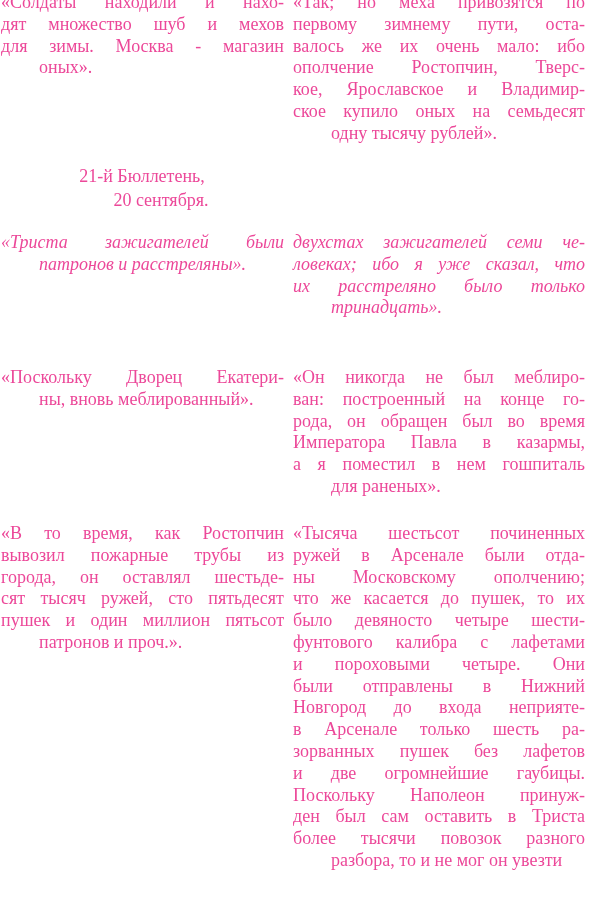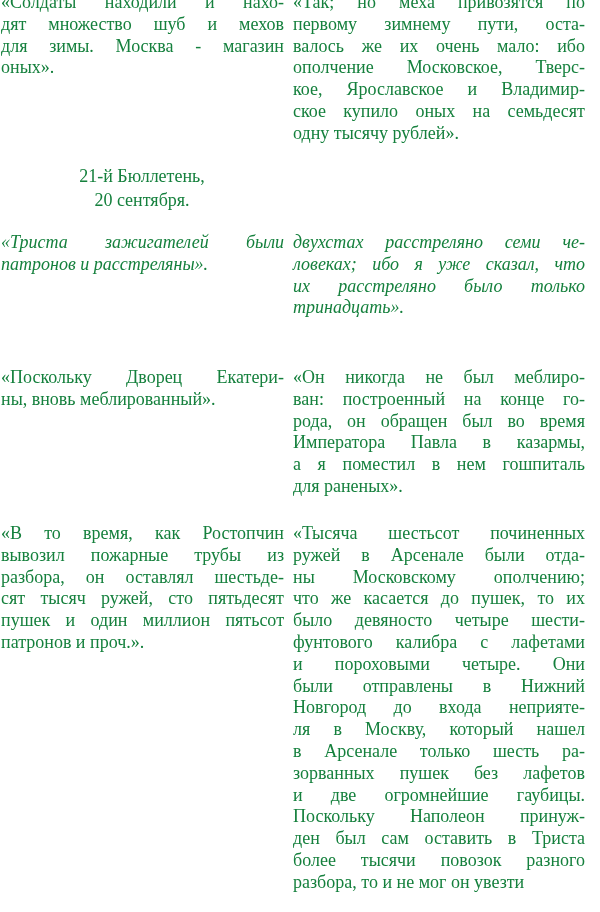--- a/index.html
+++ b/index.html
@@ -9,35 +9,36 @@
   }
   .page {
     position: relative;
     width: 600px;
     height: 912px;
     background: #ffffff;
     overflow: hidden;
     font-family: "Liberation Serif", "DejaVu Serif", serif;
     font-size: 18px;
     line-height: 21.8px;
-    color: #15803d;
+    color: #ec4899;
   }
   .block {
     position: absolute;
   }
   .col-left  { left: 1px;   width: 283px; }
   .col-right { left: 293px; width: 292px; }
 
   .line {
     text-align: justify;
     text-align-last: justify;
     white-space: normal;
   }
   .line.last {
     text-align-last: left;
+    padding-left: 38px;
   }
 
   .heading {
     left: 0;
     width: 284px;
     top: 164px;
     line-height: 24px;
     text-align: center;
   }
   .heading .line,
@@ -65,33 +66,33 @@
 
   <div class="block heading">
       <div class="line">21-й Бюллетень,</div>
       <div class="line last">20 сентября.</div>
     </div>
 
   <div class="block col-right row1">
       <div class="line">«Так; но меха привозятся по</div>
       <div class="line">первому зимнему пути, оста-</div>
       <div class="line">валось же их очень мало: ибо</div>
-      <div class="line">ополчение Московское, Тверс-</div>
+      <div class="line">ополчение Ростопчин, Тверс-</div>
       <div class="line">кое, Ярославское и Владимир-</div>
       <div class="line">ское купило оных на семьдесят</div>
       <div class="line last">одну тысячу рублей».</div>
     </div>
 
   <div class="block col-left row2">
       <div class="line">«Триста зажигателей были</div>
       <div class="line last">патронов и расстреляны».</div>
     </div>
 
   <div class="block col-right row2">
-      <div class="line">двухстах расстреляно семи че-</div>
+      <div class="line">двухстах зажигателей семи че-</div>
       <div class="line">ловеках; ибо я уже сказал, что</div>
       <div class="line">их расстреляно было только</div>
       <div class="line last">тринадцать».</div>
     </div>
 
   <div class="block col-left row3">
       <div class="line">«Поскольку Дворец Екатери-</div>
       <div class="line last">ны, вновь меблированный».</div>
     </div>
 
@@ -100,37 +101,36 @@
       <div class="line">ван: построенный на конце го-</div>
       <div class="line">рода, он обращен был во время</div>
       <div class="line">Императора Павла в казармы,</div>
       <div class="line">а я поместил в нем гошпиталь</div>
       <div class="line last">для раненых».</div>
     </div>
 
   <div class="block col-left row4">
       <div class="line">«В то время, как Ростопчин</div>
       <div class="line">вывозил пожарные трубы из</div>
-      <div class="line">разбора, он оставлял шестьде-</div>
+      <div class="line">города, он оставлял шестьде-</div>
       <div class="line">сят тысяч ружей, сто пятьдесят</div>
       <div class="line">пушек и один миллион пятьсот</div>
       <div class="line last">патронов и проч.».</div>
     </div>
 
   <div class="block col-right row4">
       <div class="line">«Тысяча шестьсот починенных</div>
       <div class="line">ружей в Арсенале были отда-</div>
       <div class="line">ны Московскому ополчению;</div>
       <div class="line">что же касается до пушек, то их</div>
       <div class="line">было девяносто четыре шести-</div>
       <div class="line">фунтового калибра с лафетами</div>
       <div class="line">и пороховыми четыре. Они</div>
       <div class="line">были отправлены в Нижний</div>
       <div class="line">Новгород до входа неприяте-</div>
-      <div class="line">ля в Москву, который нашел</div>
       <div class="line">в Арсенале только шесть ра-</div>
       <div class="line">зорванных пушек без лафетов</div>
       <div class="line">и две огромнейшие гаубицы.</div>
       <div class="line">Поскольку Наполеон принуж-</div>
       <div class="line">ден был сам оставить в Триста</div>
       <div class="line">более тысячи повозок разного</div>
       <div class="line last">разбора, то и не мог он увезти</div>
     </div>
 
 </div>

